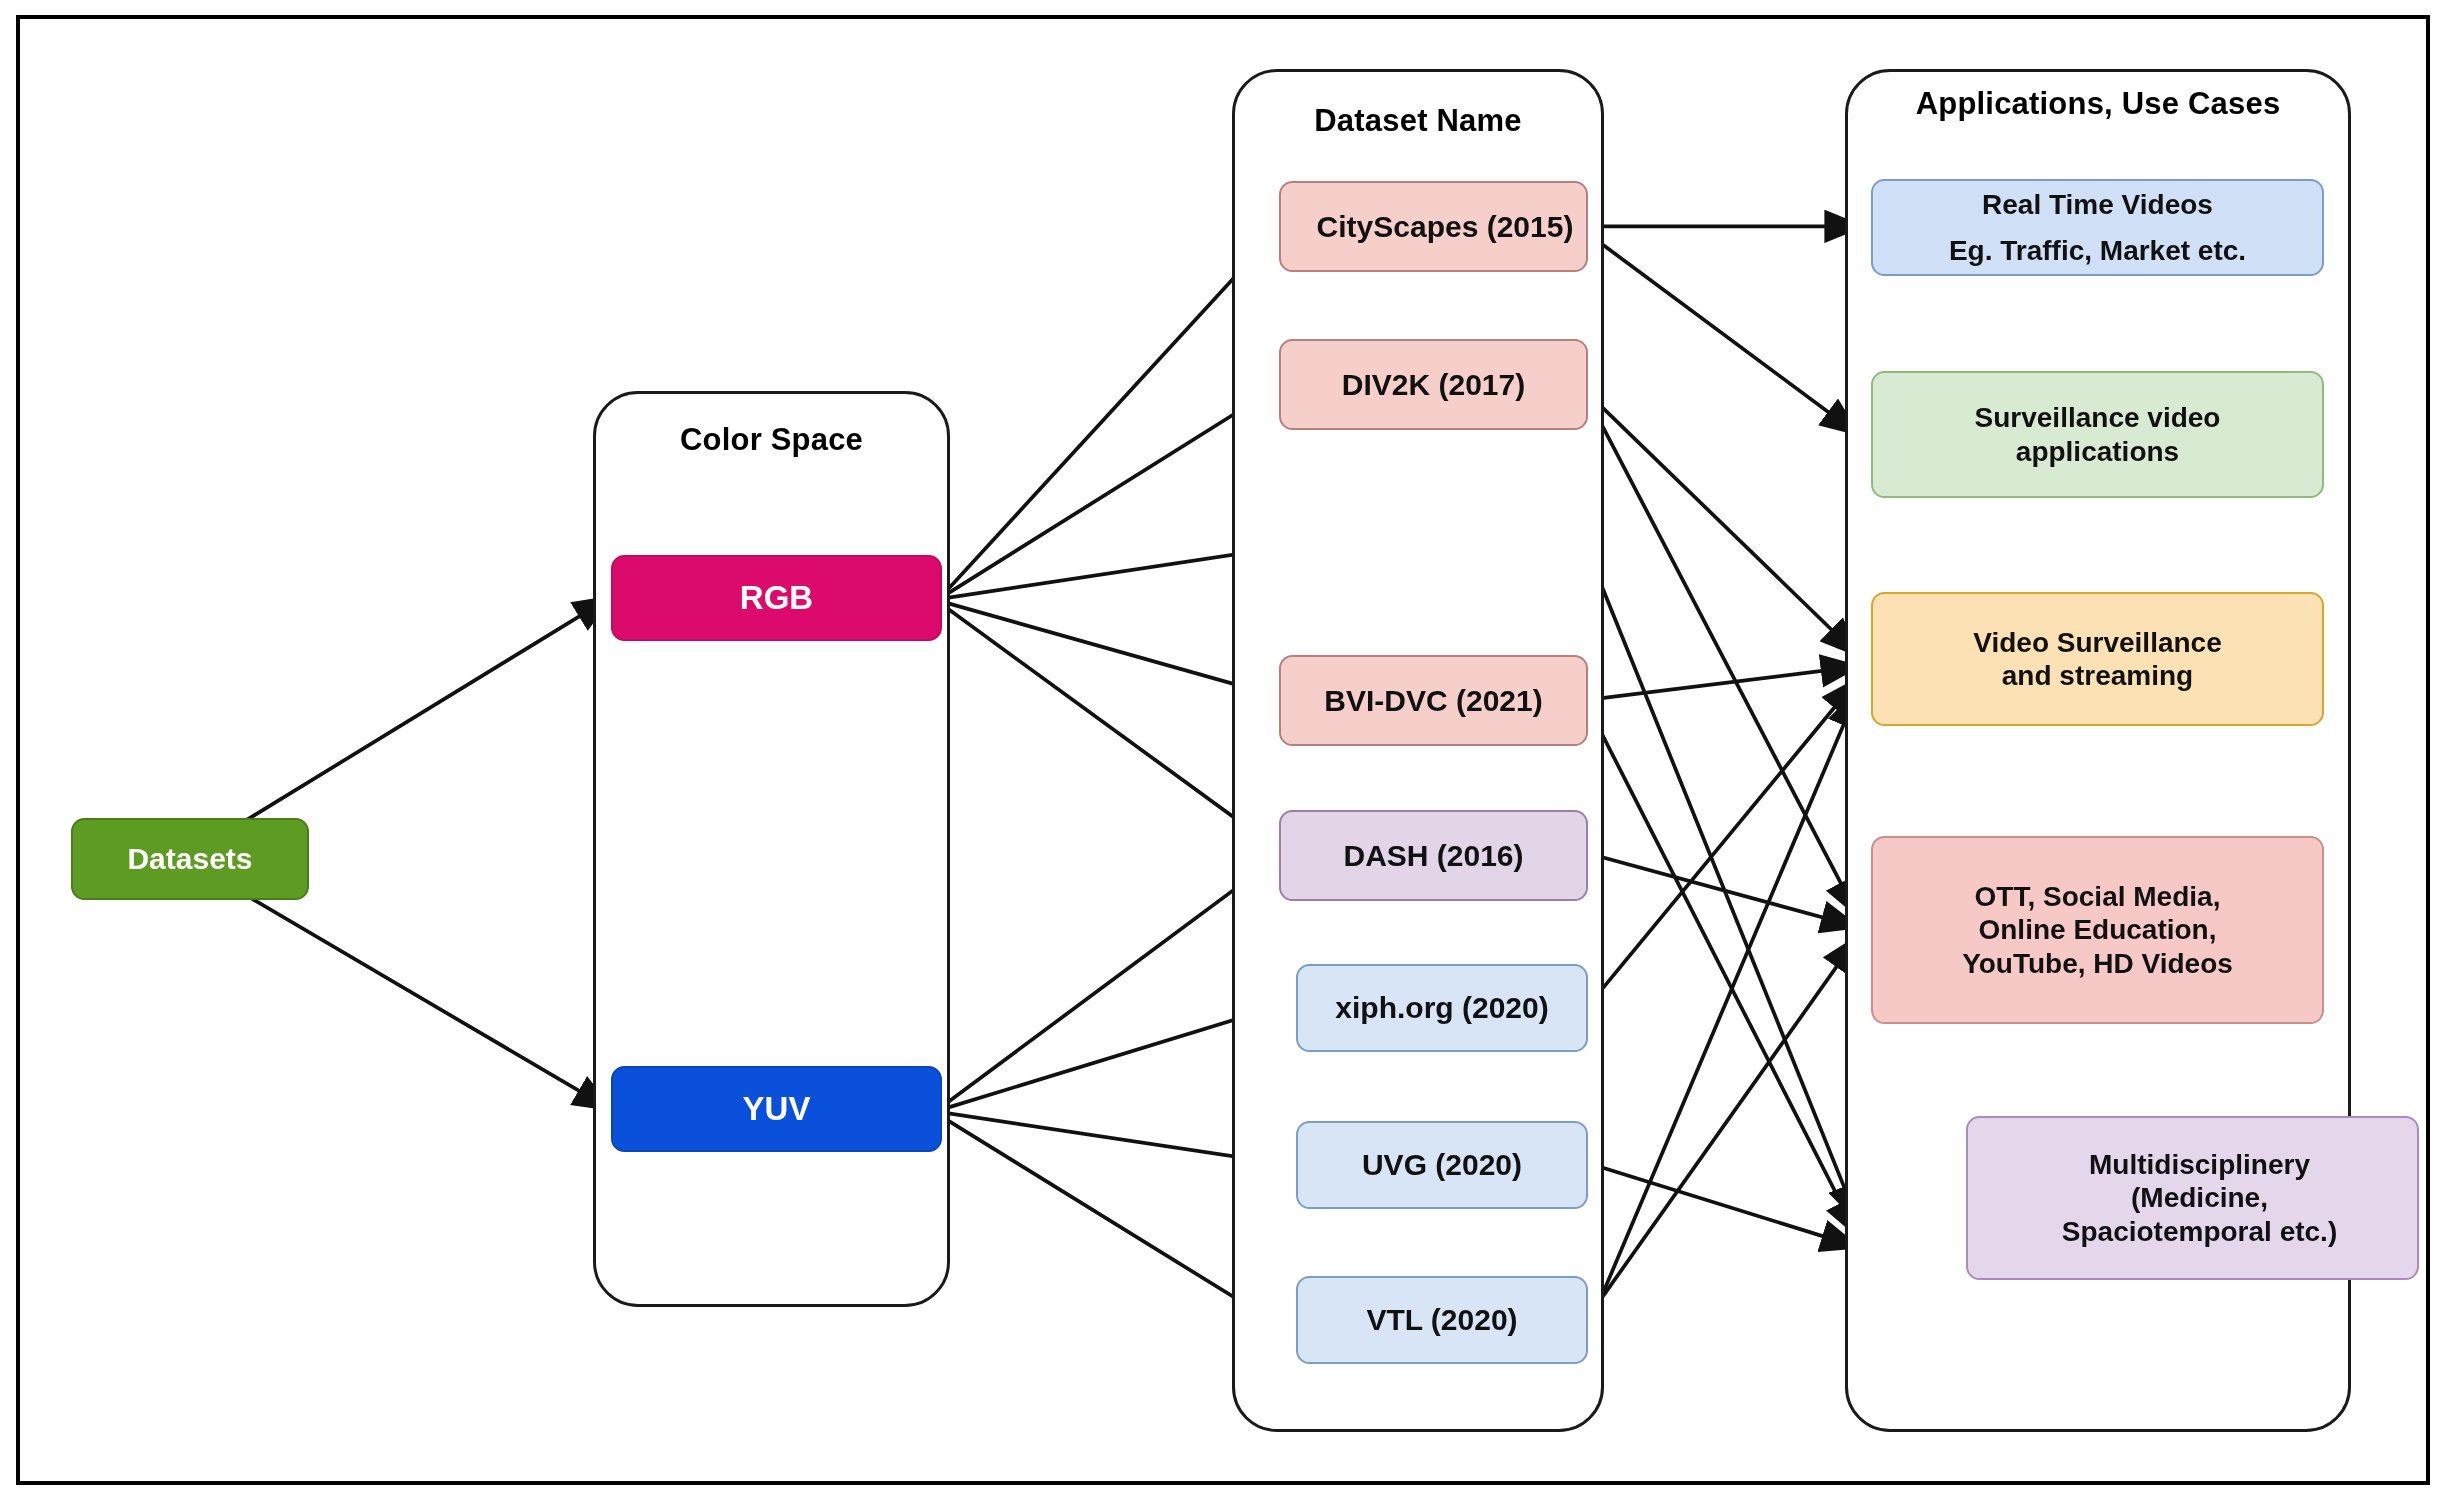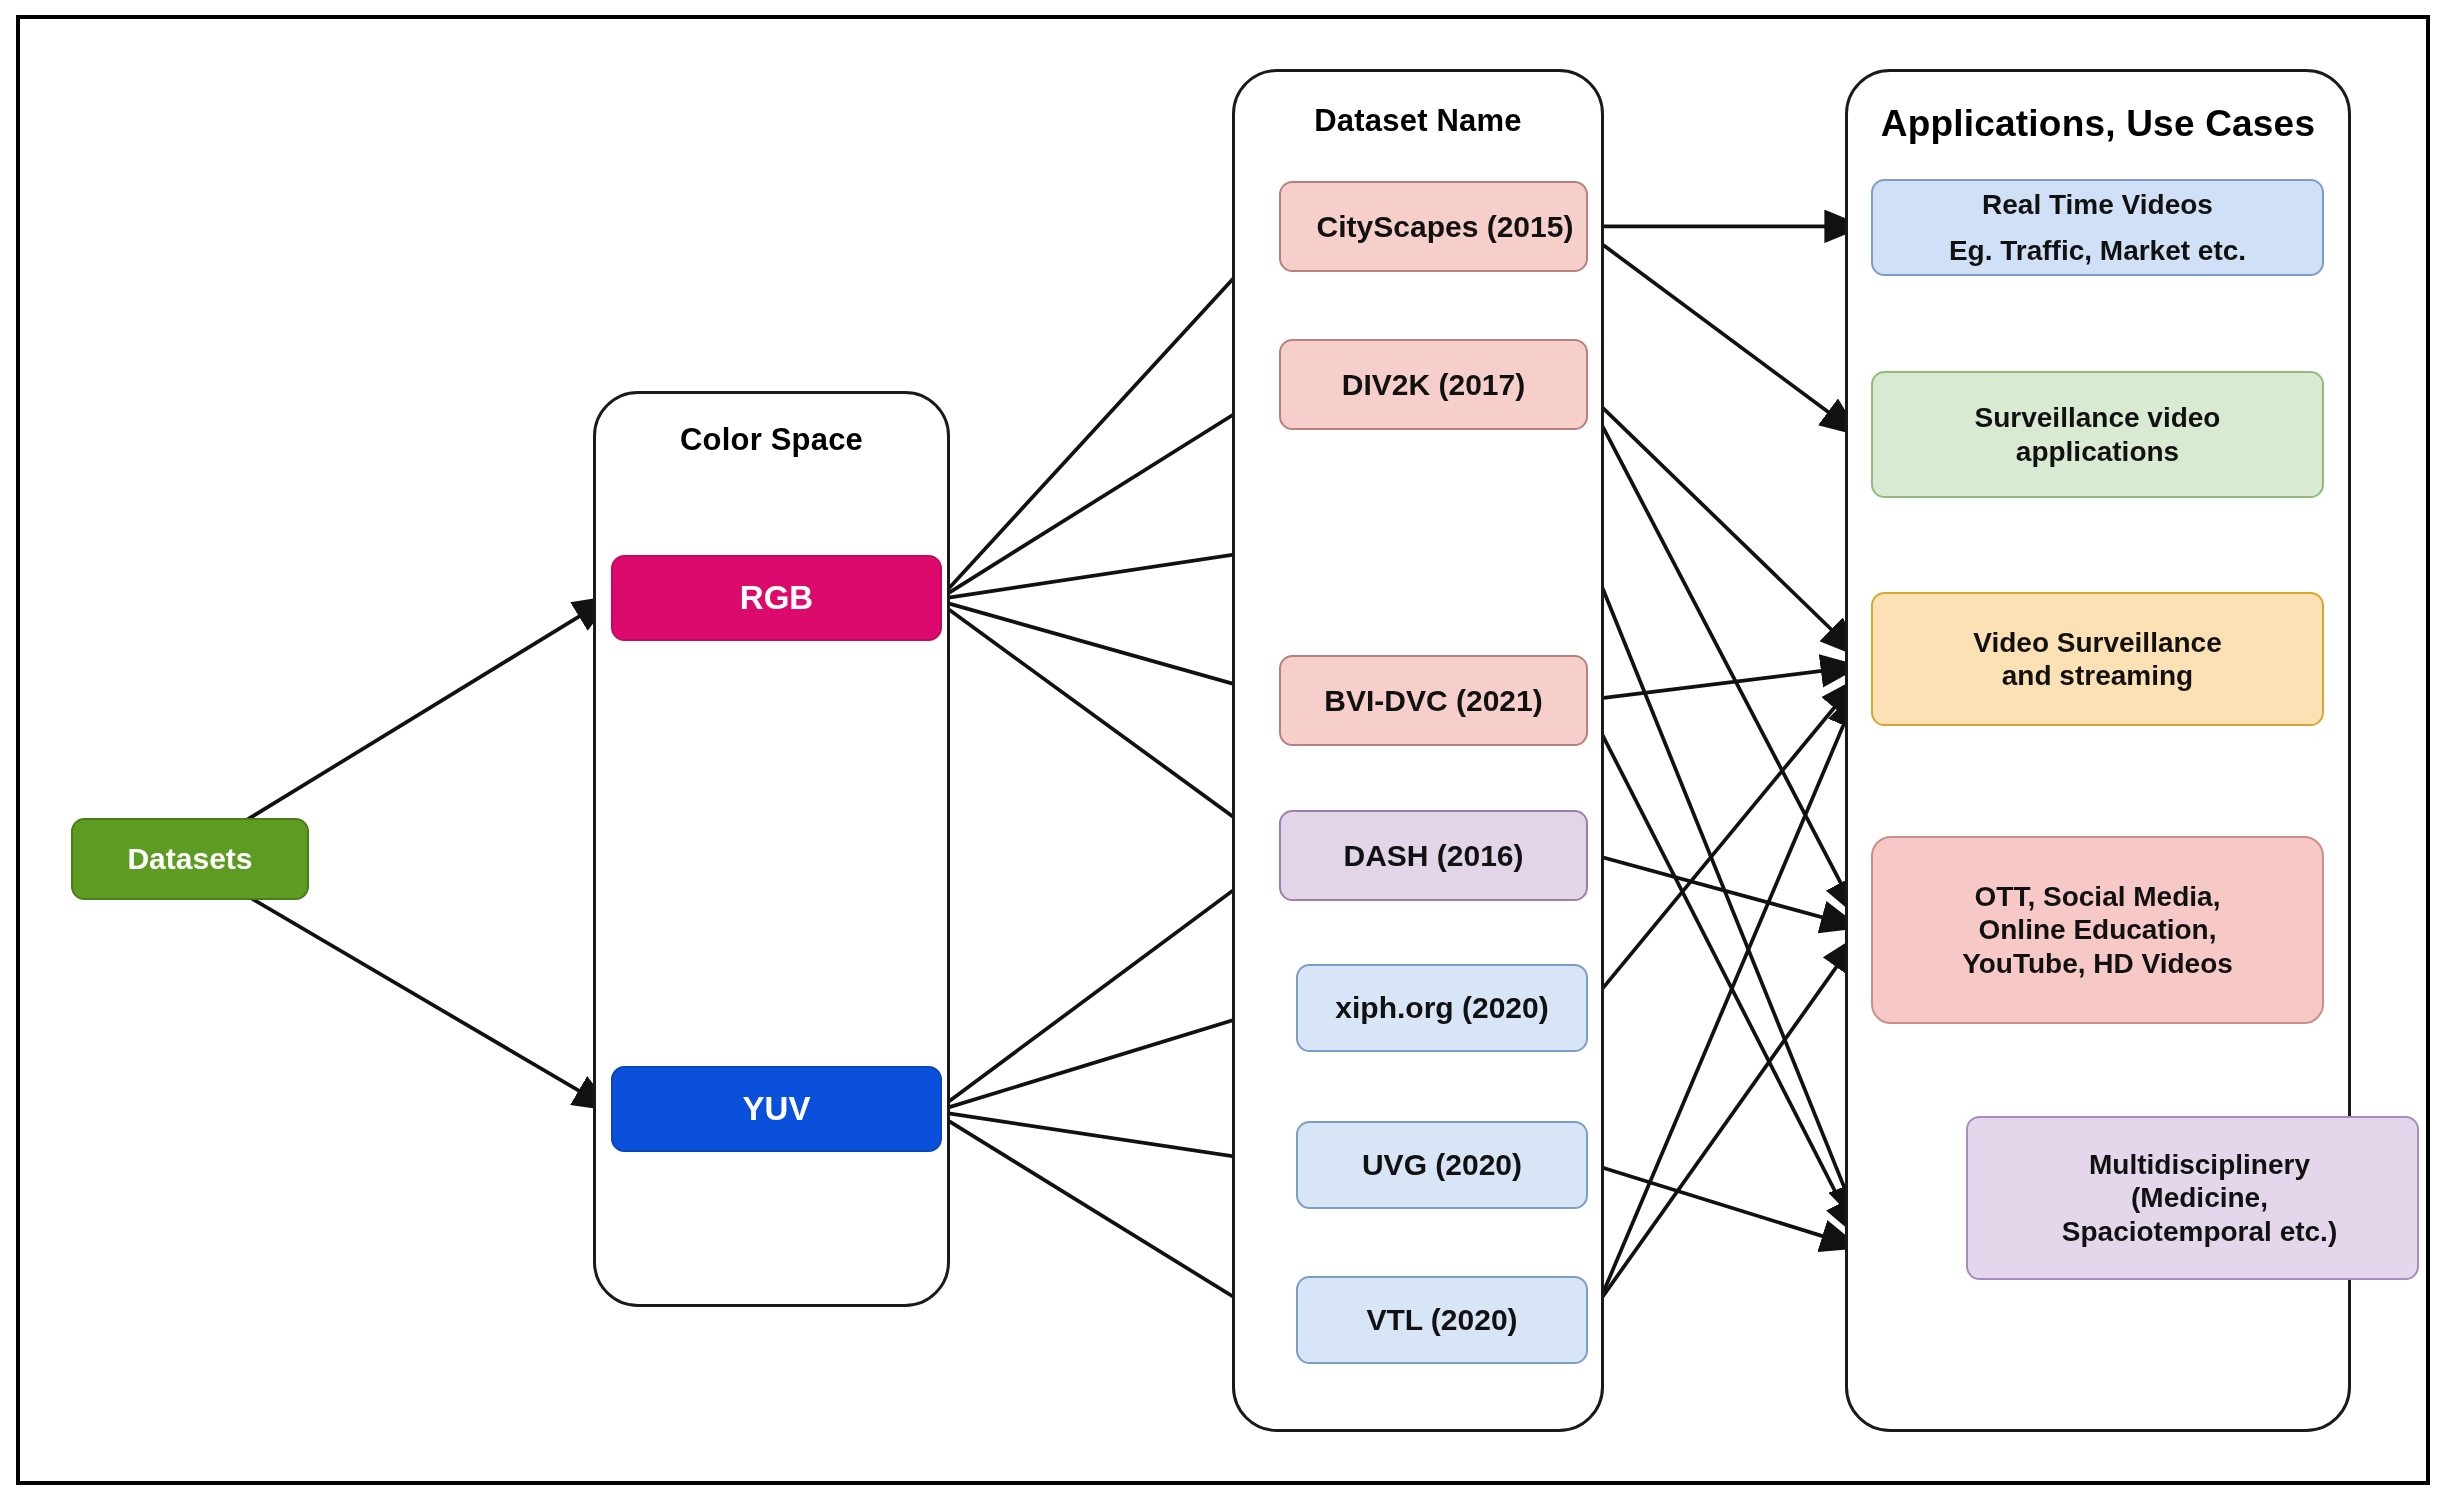--- a/index.html
+++ b/index.html
@@ -21,21 +21,21 @@
   #node-yuv{background:#0A50DB;border-color:#0945bd;color:#ffffff;font-size:33px;font-weight:bold;}
 
   .ds-pink{background:#f6cfca;border-color:#b5807d;color:#111111;}
   .ds-lav{background:#e1d5e7;border-color:#9e7cad;color:#111111;}
   .ds-blue{background:#d7e5f7;border-color:#7a9ec4;color:#111111;}
   .dsname{font-size:30px;font-weight:bold;}
 
   .ap-blue{background:#cfe0f7;border-color:#7b9dc9;color:#111111;gap:12px;}
   .ap-green{background:#d9ead3;border-color:#8fbc7a;color:#111111;}
   .ap-orange{background:#fbe1b4;border-color:#d7a62e;color:#111111;}
-  .ap-red{background:#f6c9c6;border-color:#c98f8c;color:#111111;border-radius:20px;}
+  .ap-red{background:#f6c9c6;border-color:#c98f8c;color:#111111;}
   .ap-lav{background:#e4d7ec;border-color:#a98cbb;color:#111111;}
   .apname{font-size:28px;font-weight:bold;}
 </style>
 </head>
 <body>
 
 <div id="stage">
   <div id="frame"></div>
 
   <svg id="wires" viewBox="0 0 3290 2024">
@@ -88,21 +88,21 @@
 
   <div class="group" id="grp-colorspace" style="left:585px;top:391px;width:357px;height:916px;margin-left:8px;">
     <div class="group-title" style="top:28px;font-size:31px;">Color Space</div>
   </div>
 
   <div class="group" id="grp-dataset" style="left:1232px;top:69px;width:372px;height:1363px;">
     <div class="group-title" style="top:31px;font-size:31px;">Dataset Name</div>
   </div>
 
   <div class="group" id="grp-apps" style="left:1845px;top:69px;width:506px;height:1363px;">
-    <div class="group-title" style="top:31px;font-size:37px;">Applications, Use Cases</div>
+    <div class="group-title" style="top:14px;font-size:31px;">Applications, Use Cases</div>
   </div>
 
   <div class="node strong" id="node-datasets" style="left:71px;top:818px;width:238px;height:82px;">
     <span class="nodetext">Datasets</span>
   </div>
 
   <div class="node strong" id="node-rgb" style="left:611px;top:555px;width:331px;height:86px;">
     <span class="nodetext">RGB</span>
   </div>
 

